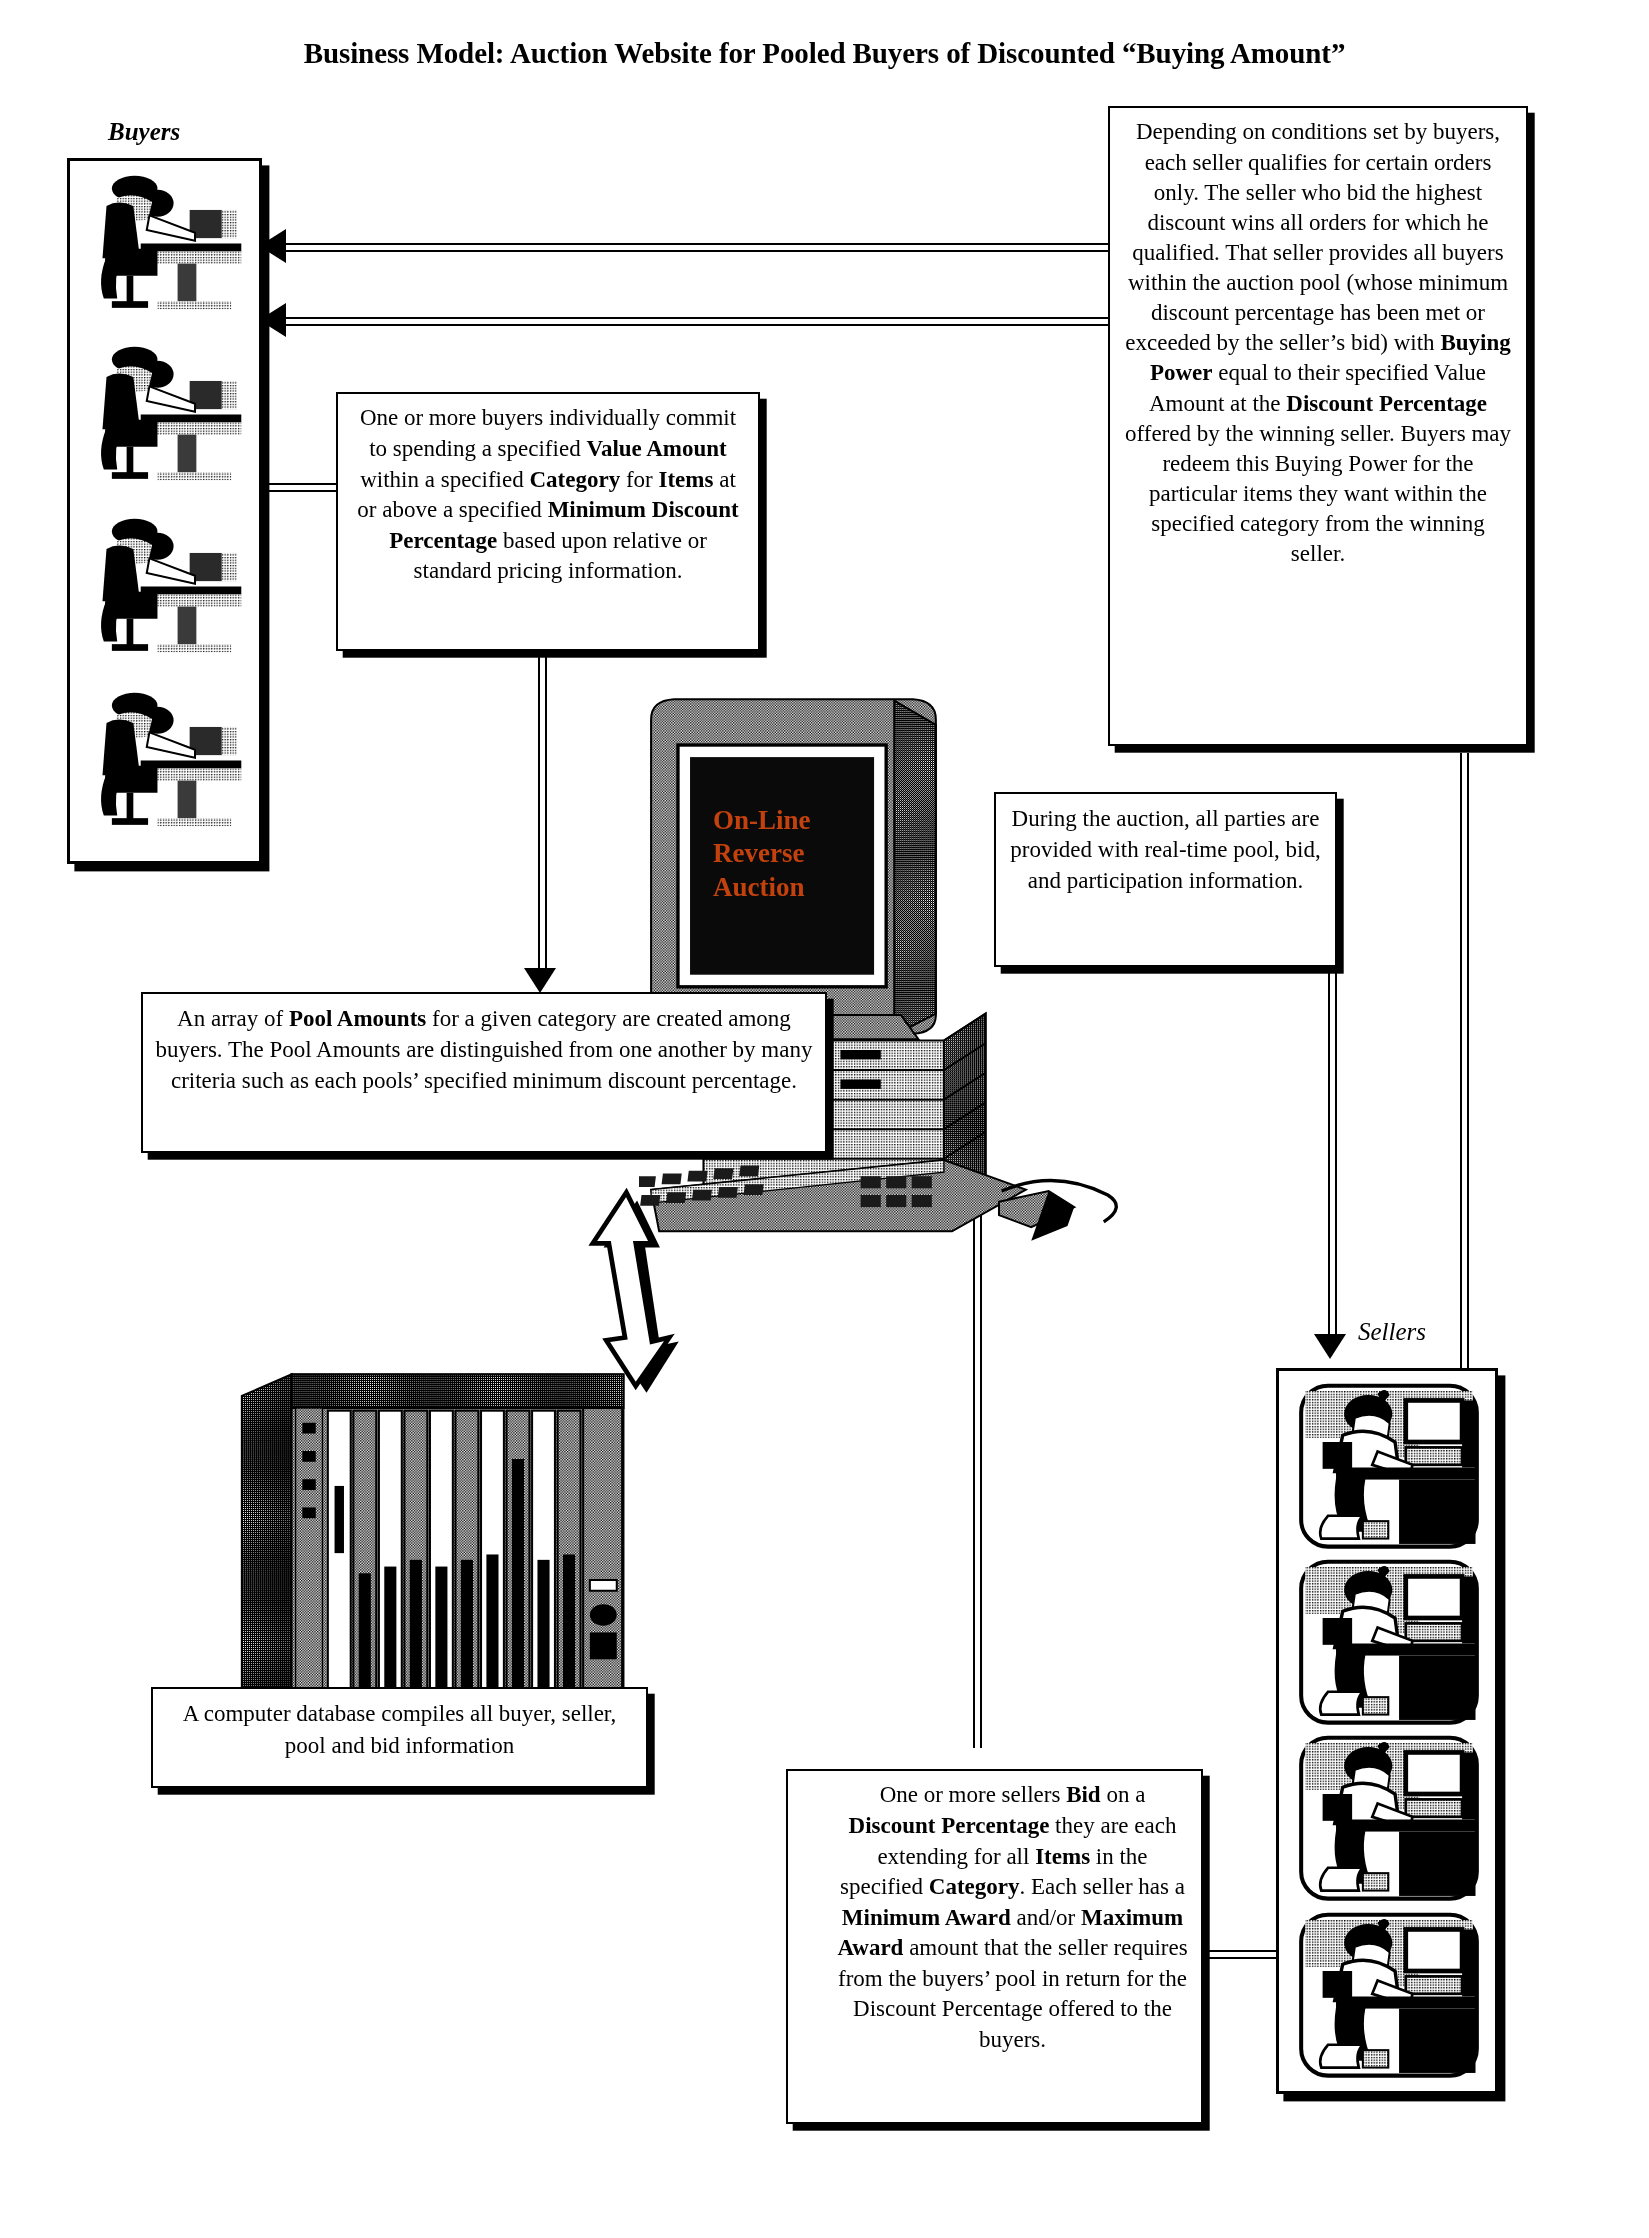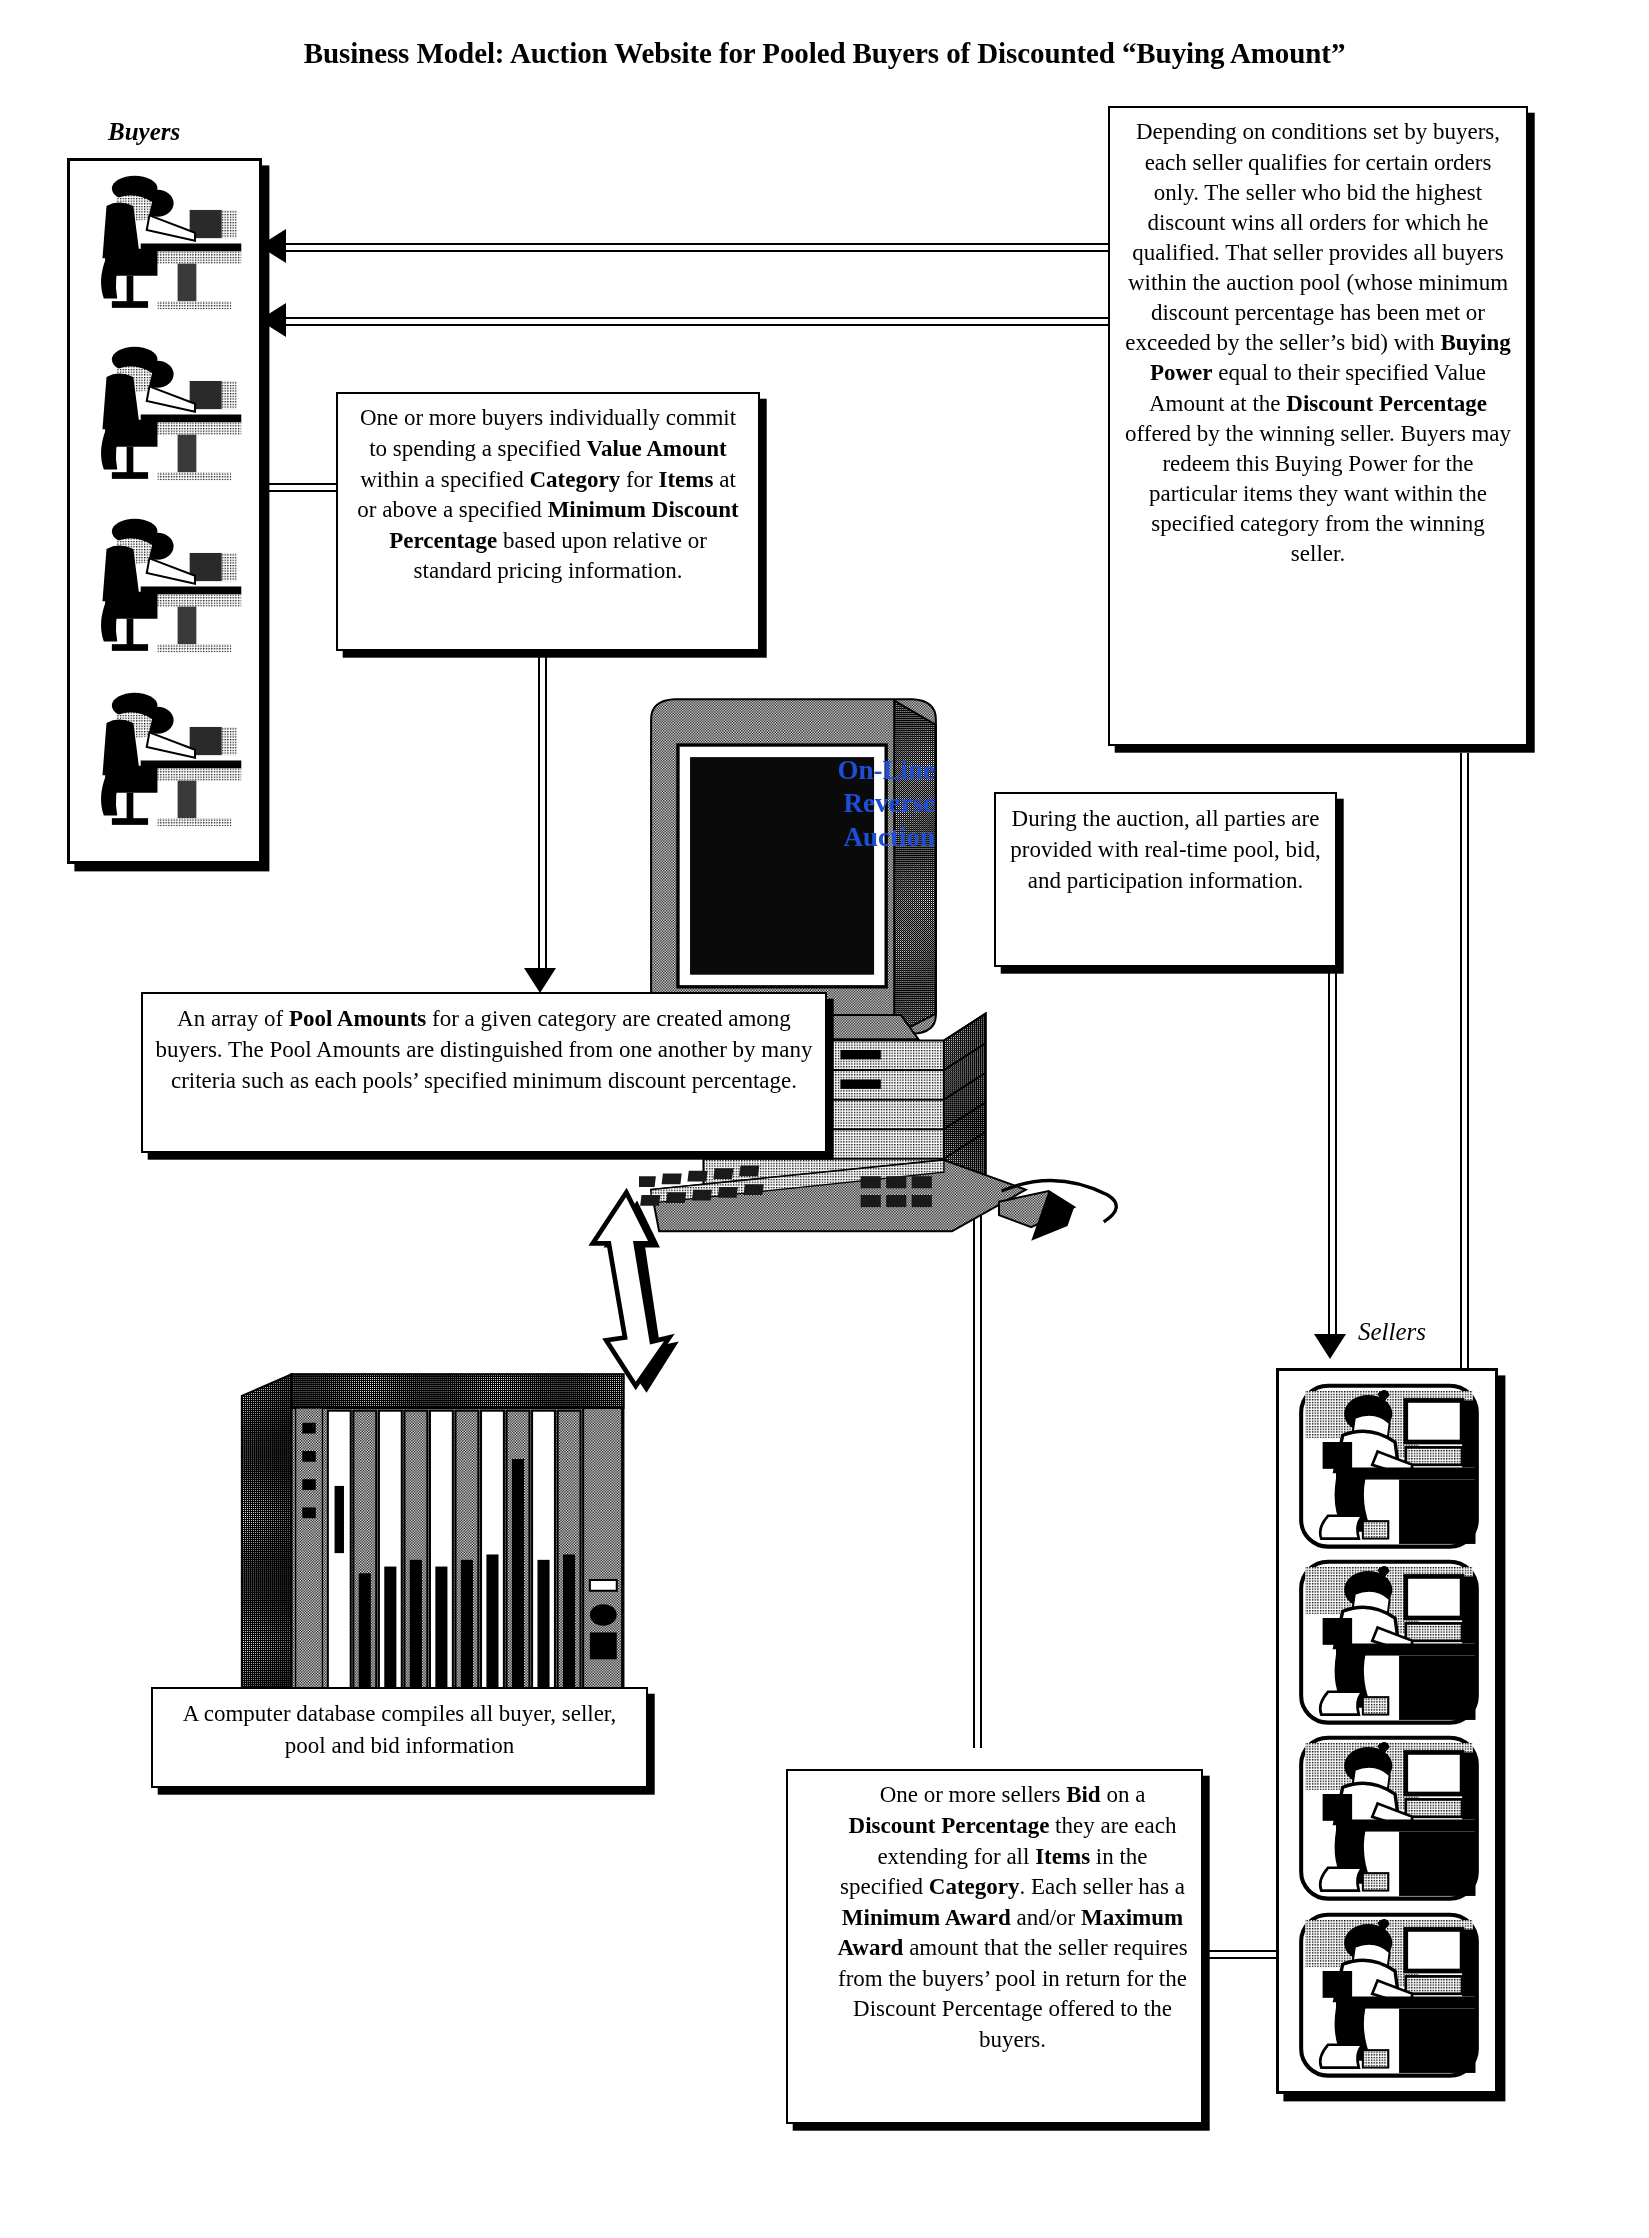--- a/index.html
+++ b/index.html
@@ -81,24 +81,24 @@
   }
 
   
   .buyer-fig{position:absolute;width:171px;height:155px;}
   .seller-fig{position:absolute;width:182px;height:171px;}
 
   
   #pc{position:absolute;left:639px;top:679px;width:497px;height:578px;}
   #monitor-screen-label{
     position:absolute;
-    left:713px; top:754px;
+    left:713px; top:804px;
     width:222px;
-    text-align:right;
-    color:#1d4ed8;
+    text-align:left;
+    color:#c2410c;
     font-weight:bold;
     font-size:27px;
     line-height:1.24;
     z-index:6;
     pointer-events:none;
   }
 
   
   #db{position:absolute;left:239px;top:1365px;width:390px;height:430px;}
 

